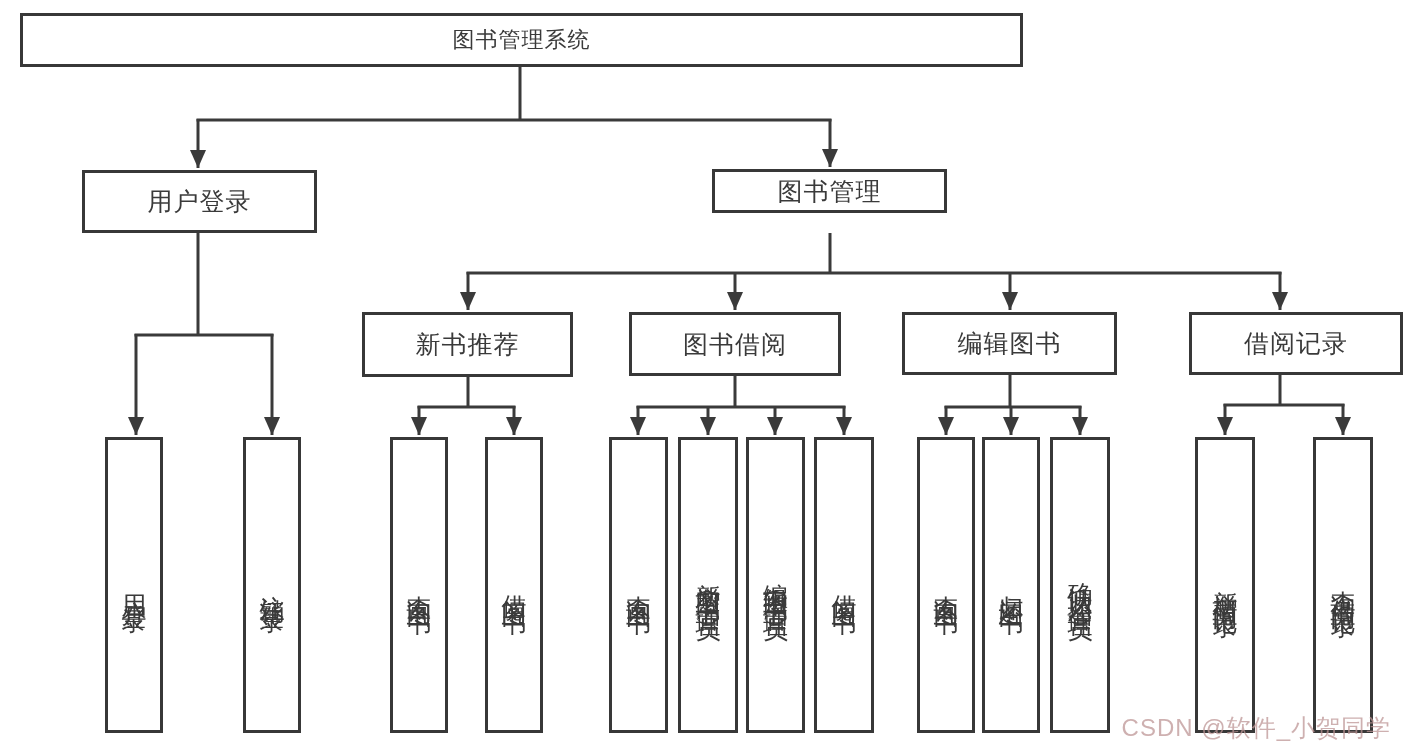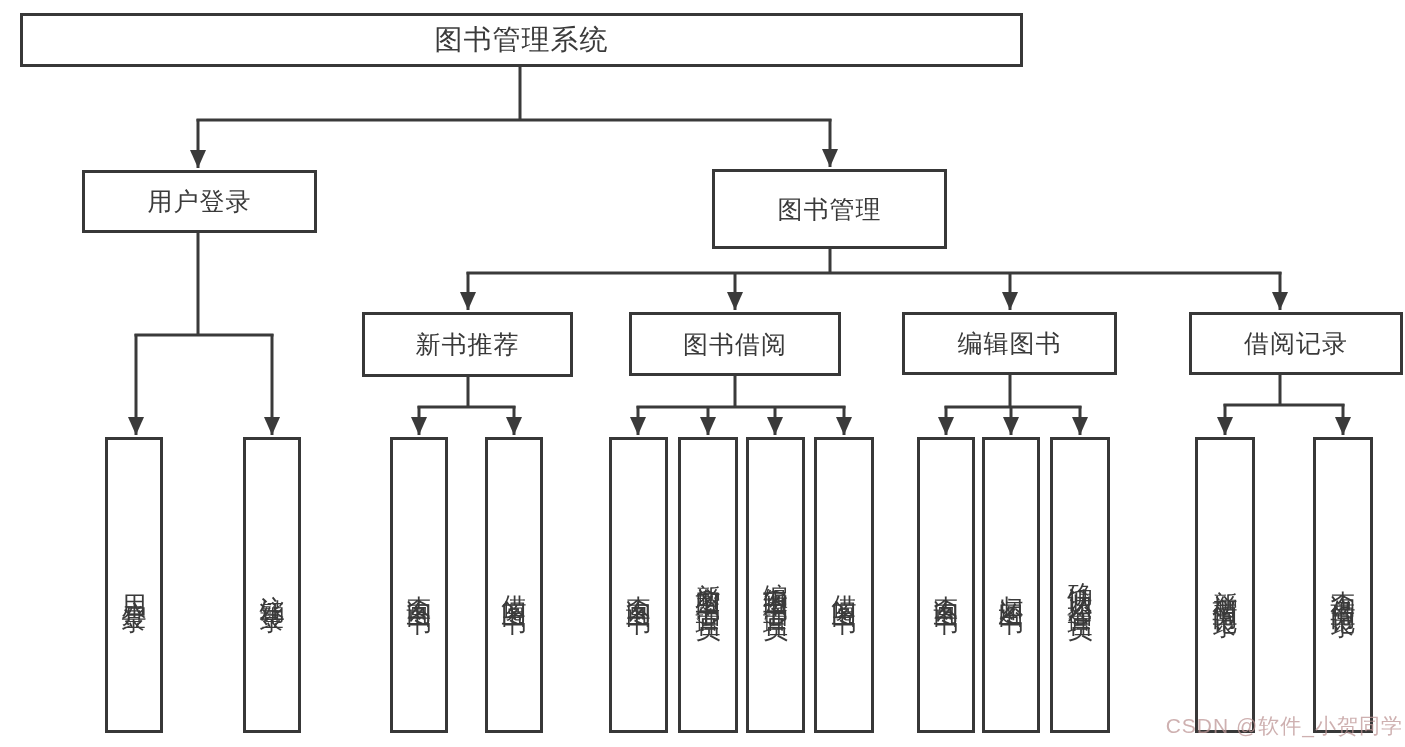--- a/index.html
+++ b/index.html
@@ -30,34 +30,34 @@
     display: flex;
     align-items: center;
     justify-content: center;
     color: #3a3a3a;
   }
   .node.h .lbl {
     font-size: 25px;
     letter-spacing: 1px;
     white-space: nowrap;
   }
-  .node.root .lbl { font-size: 28px; font-family: Liberation Serif, serif; }
+  .node.root .lbl { font-size: 22px; font-family: Liberation Serif, serif; }
   .node.v .lbl {
     writing-mode: vertical-rl;
     text-orientation: mixed;
     font-size: 25px;
     letter-spacing: 5px;
     line-height: 1;
     white-space: nowrap;
   }
   .watermark {
     position: absolute;
-    right: 2px;
+    right: 14px;
     top: 712px;
-    font-size: 21px;
+    font-size: 24px;
     letter-spacing: 1px;
     color: rgba(190, 150, 150, 0.75);
     white-space: nowrap;
     z-index: 5;
   }
 </style>
 </head>
 <body>
 
 <div class="canvas">
@@ -104,21 +104,21 @@
     <line class="wire" x1="1343" y1="404" x2="1343" y2="435" marker-end="url(#arw)"></line>
   </svg>
 
   <div class="node h root" style="left:20px; top:13px; width:1003px; height:54px;">
     <span class="lbl">图书管理系统</span>
   </div>
 
   <div class="node h" style="left:82px; top:170px; width:235px; height:63px;">
     <span class="lbl">用户登录</span>
   </div>
-  <div class="node h" style="left:712px; top:169px; width:235px; height:80px;">
+  <div class="node h" style="left:712px; top:169px; width:235px; height:44px;">
     <span class="lbl">图书管理</span>
   </div>
 
   <div class="node h" style="left:362px; top:312px; width:211px; height:65px;">
     <span class="lbl">新书推荐</span>
   </div>
   <div class="node h" style="left:629px; top:312px; width:212px; height:64px;">
     <span class="lbl">图书借阅</span>
   </div>
   <div class="node h" style="left:902px; top:312px; width:215px; height:63px;">

